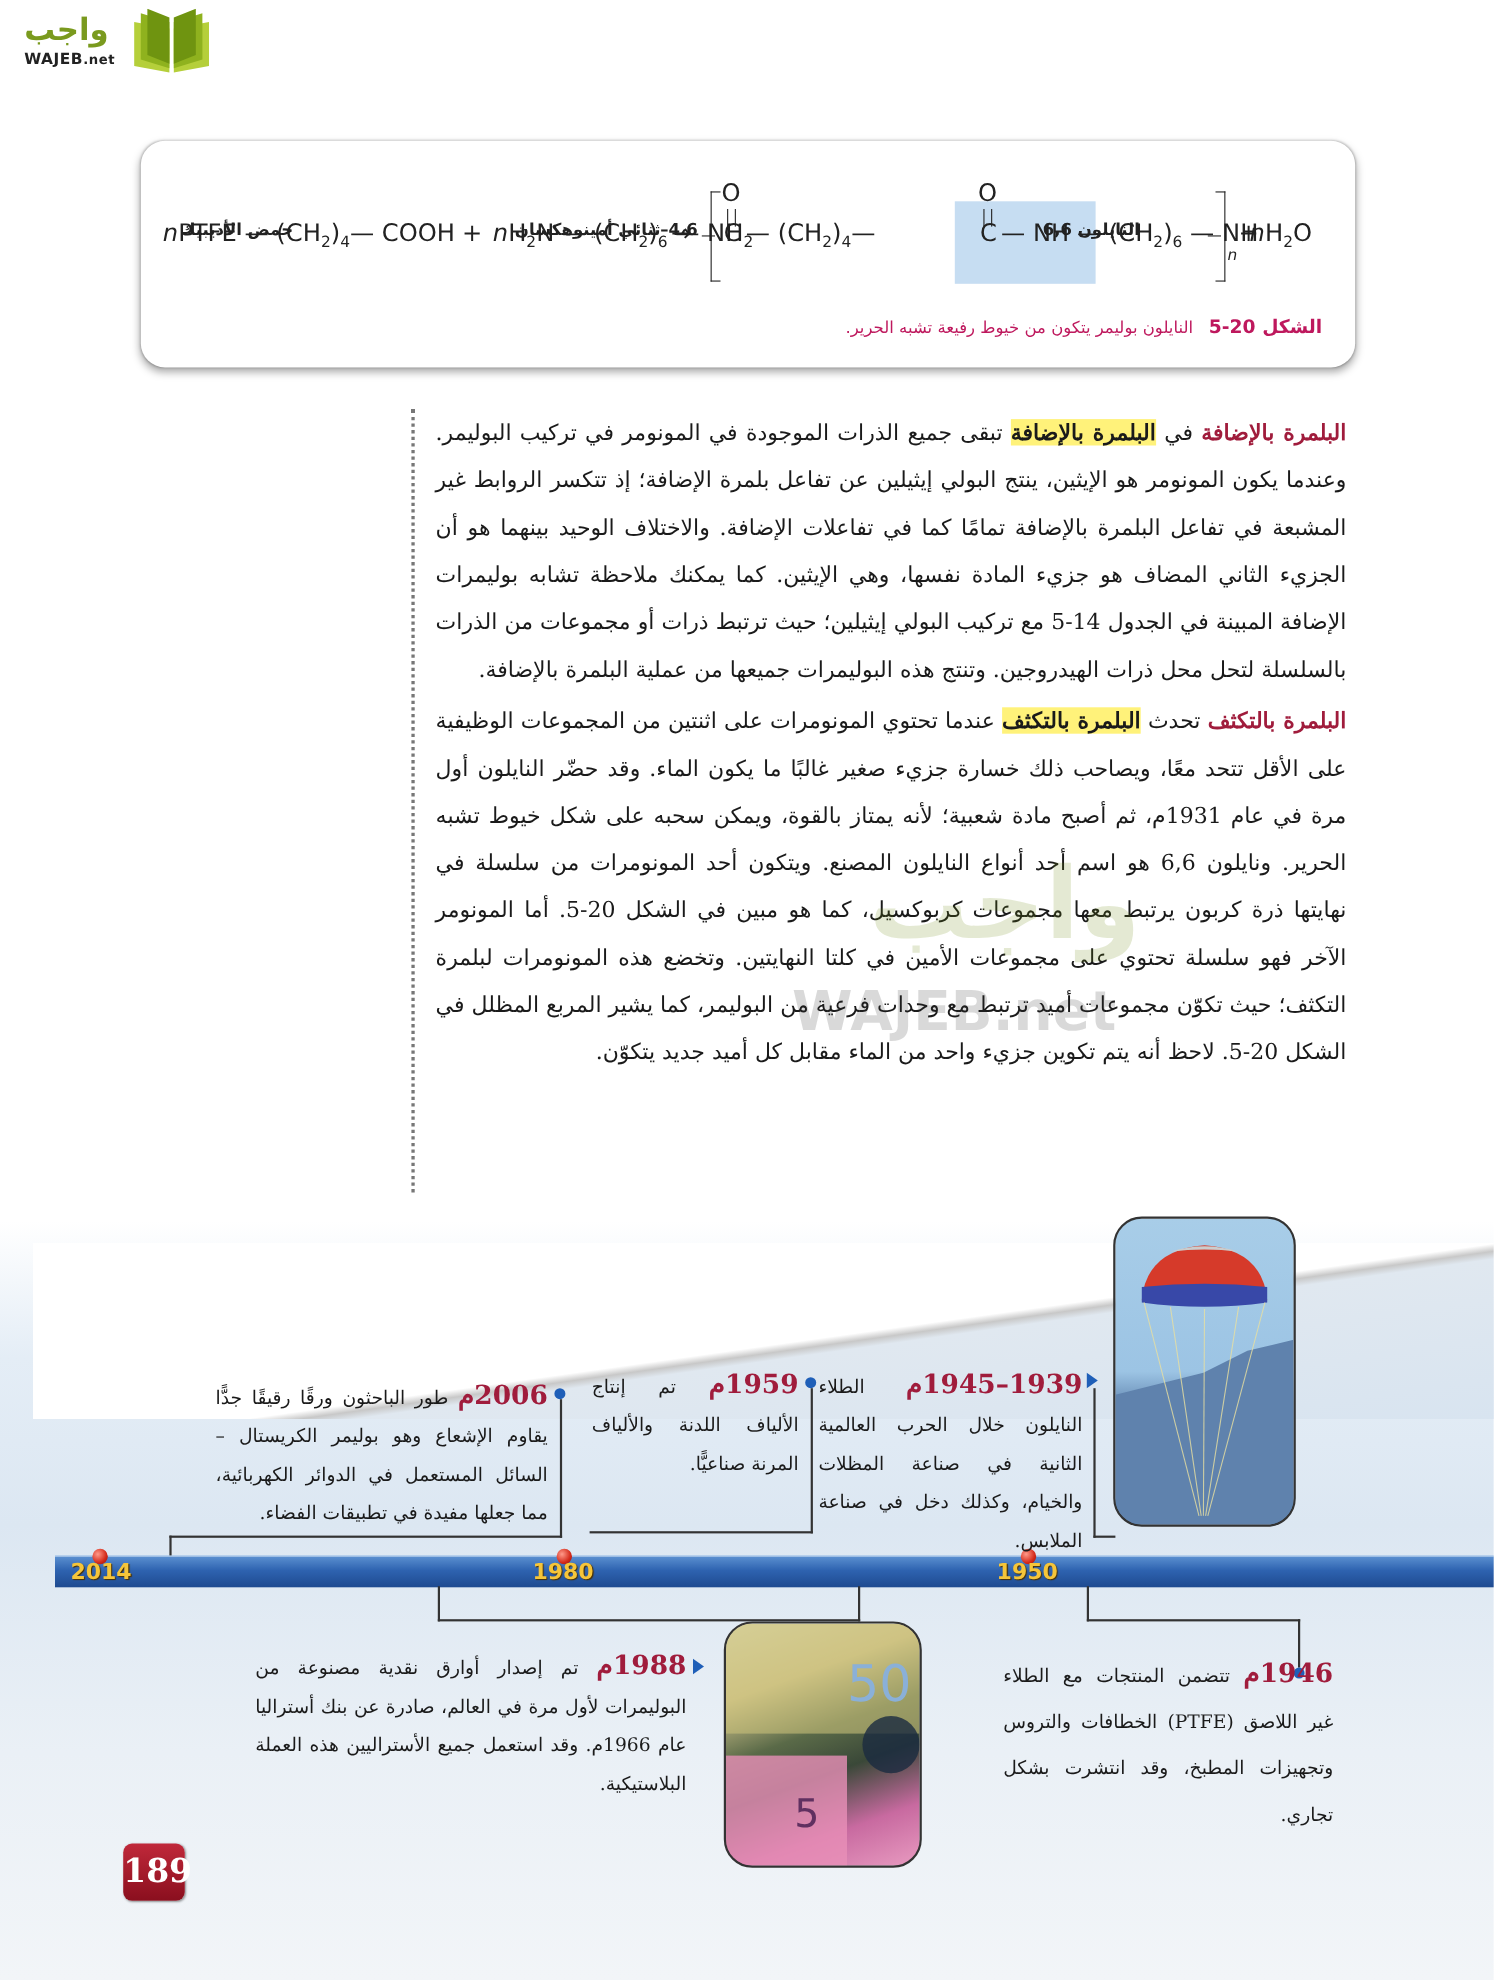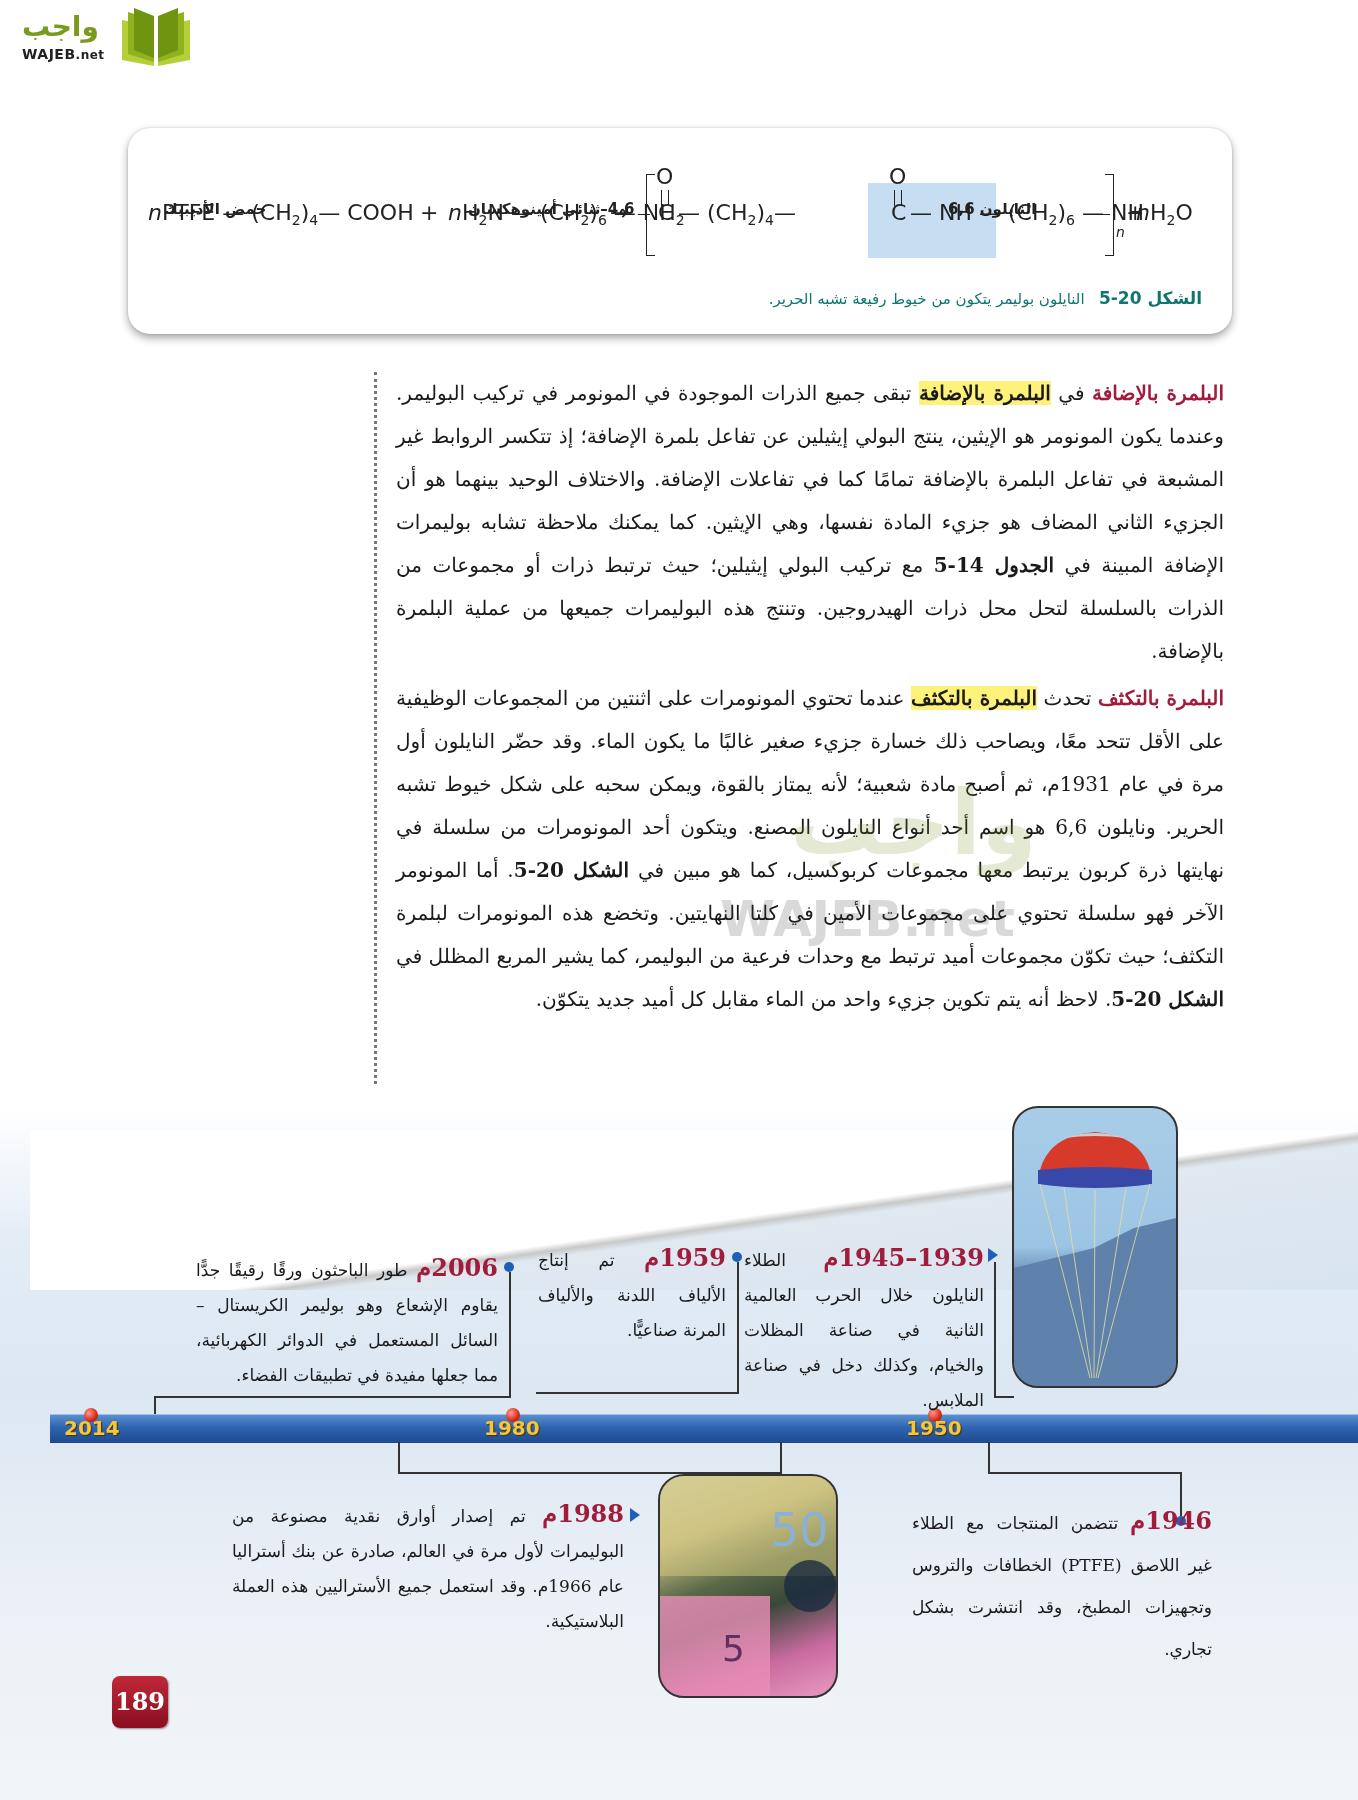--- a/index.html
+++ b/index.html
@@ -16,45 +16,45 @@
   .eq span{position:absolute;top:22px;}
   .eq sub{font-size:14px;}
   .eq .n{font-style:italic;}
   .hl{position:absolute;left:720px;top:5px;width:128px;height:75px;background:#c6ddf2;}
   .oxy{position:absolute;font-size:22px;}
   .dbl{position:absolute;width:6px;height:16px;border-left:1.5px solid #222;border-right:1.5px solid #222;}
   .bracket-l{position:absolute;left:498px;top:-4px;width:8px;height:80px;border:1.5px solid #222;border-right:none;}
   .bracket-r{position:absolute;left:957px;top:-4px;width:8px;height:80px;border:1.5px solid #222;border-left:none;}
   .tick{position:absolute;width:12px;border-top:1.5px solid #222;}
   .eq-label{position:absolute;top:93px;font-family:"DejaVu Sans",sans-serif;font-weight:bold;font-size:15px;direction:rtl;color:#222;}
-  .caption{position:absolute;right:30px;top:160px;direction:rtl;font-size:15px;color:#0f766e;font-family:"DejaVu Sans",sans-serif;}
+  .caption{position:absolute;right:30px;top:160px;direction:rtl;font-size:15px;color:#be185d;font-family:"DejaVu Sans",sans-serif;}
   .caption b{font-size:17px;}
   
   .body-col{position:absolute;left:396px;top:372px;width:828px;direction:rtl;text-align:justify;font-family:"DejaVu Serif",serif;font-size:20px;line-height:43px;color:#1a1a1a;}
   .body-col p{margin:0 0 4px 0;}
   .term{color:#a01c3c;font-weight:bold;}
   .yellow{background:#fff27a;font-weight:bold;}
-  .bold{font-weight:bold;}
+  .bold{font-weight:normal;}
   .dotted-rule{position:absolute;left:374px;top:372px;height:712px;border-left:3px dotted #777;}
   .watermark{position:absolute;left:640px;top:770px;width:380px;height:210px;opacity:0.18;pointer-events:none;}
   .wm-ar{position:absolute;left:150px;top:0;font-family:"DejaVu Sans",sans-serif;font-weight:bold;font-size:90px;color:#6c8c10;direction:rtl;}
   .wm-en{position:absolute;left:80px;top:120px;font-family:"DejaVu Sans",sans-serif;font-weight:bold;font-size:50px;color:#333;}
   
   .band{position:absolute;left:0;top:1110px;width:1358px;height:690px;background:linear-gradient(180deg,#ffffff 0%,#e4edf6 18%,#dce7f2 40%,#eaf0f6 70%,#f2f5f8 100%);}
   .band-top{position:absolute;left:30px;top:1130px;width:1328px;height:160px;background:linear-gradient(172deg,#ffffff 54%,#c8c8c8 56%,#e0e8f0 58%,#d8e4f0 100%);}
   .axis{position:absolute;left:50px;top:1414px;width:1308px;height:28px;background:linear-gradient(180deg,#5a8fd0 0%,#2e63b0 45%,#1e4a90 100%);border-top:1px solid #9ec0e8;}
   .axis-label{position:absolute;top:1416px;font-family:"DejaVu Sans",sans-serif;font-weight:bold;font-size:20px;color:#f5c53a;text-shadow:1px 1px 1px #4a3000;}
   .pin{position:absolute;width:14px;height:14px;border-radius:50%;background:radial-gradient(circle at 35% 35%,#ff9a8a,#d42a1a 60%,#8a1008);}
   .evt{position:absolute;direction:rtl;text-align:justify;font-family:"DejaVu Serif",serif;font-size:17px;line-height:35px;color:#1a1a1a;}
   .yr{color:#a01c3c;font-weight:bold;font-size:24px;}
   .conn{position:absolute;border-color:#333;border-style:solid;border-width:0;}
   .dot{position:absolute;width:10px;height:10px;border-radius:50%;background:#1f5fb8;}
   .arr{position:absolute;width:0;height:0;border-top:7px solid transparent;border-bottom:7px solid transparent;}
   .photo{position:absolute;border:2px solid #333;border-radius:26px;overflow:hidden;}
-  .page-num{position:absolute;left:112px;top:1676px;width:56px;height:52px;border-radius:8px;background:linear-gradient(180deg,#c0283a,#8a0f1e);color:#fff;font-family:"DejaVu Serif",serif;font-weight:bold;font-size:24px;text-align:center;line-height:52px;box-shadow:1px 1px 2px rgba(0,0,0,0.4);}
+  .page-num{position:absolute;left:112px;top:1676px;width:56px;height:52px;border-radius:8px;background:linear-gradient(180deg,#c0283a,#8a0f1e);color:#fff;font-family:"DejaVu Serif",serif;font-weight:bold;font-size:30px;text-align:right;line-height:52px;box-shadow:1px 1px 2px rgba(0,0,0,0.4);}
 </style>
 </head>
 <body>
 
 <div class="logo">
   <span class="logo-ar">واجب</span>
   <span class="logo-en"><span>WAJEB</span><small>.net</small></span>
   <svg class="logo-book" viewBox="0 0 76 60">
     <path d="M4 12 L36 18 L36 58 L4 52 Z" fill="#b5cf3a"></path>
     <path d="M72 12 L40 18 L40 58 L72 52 Z" fill="#b5cf3a"></path>

